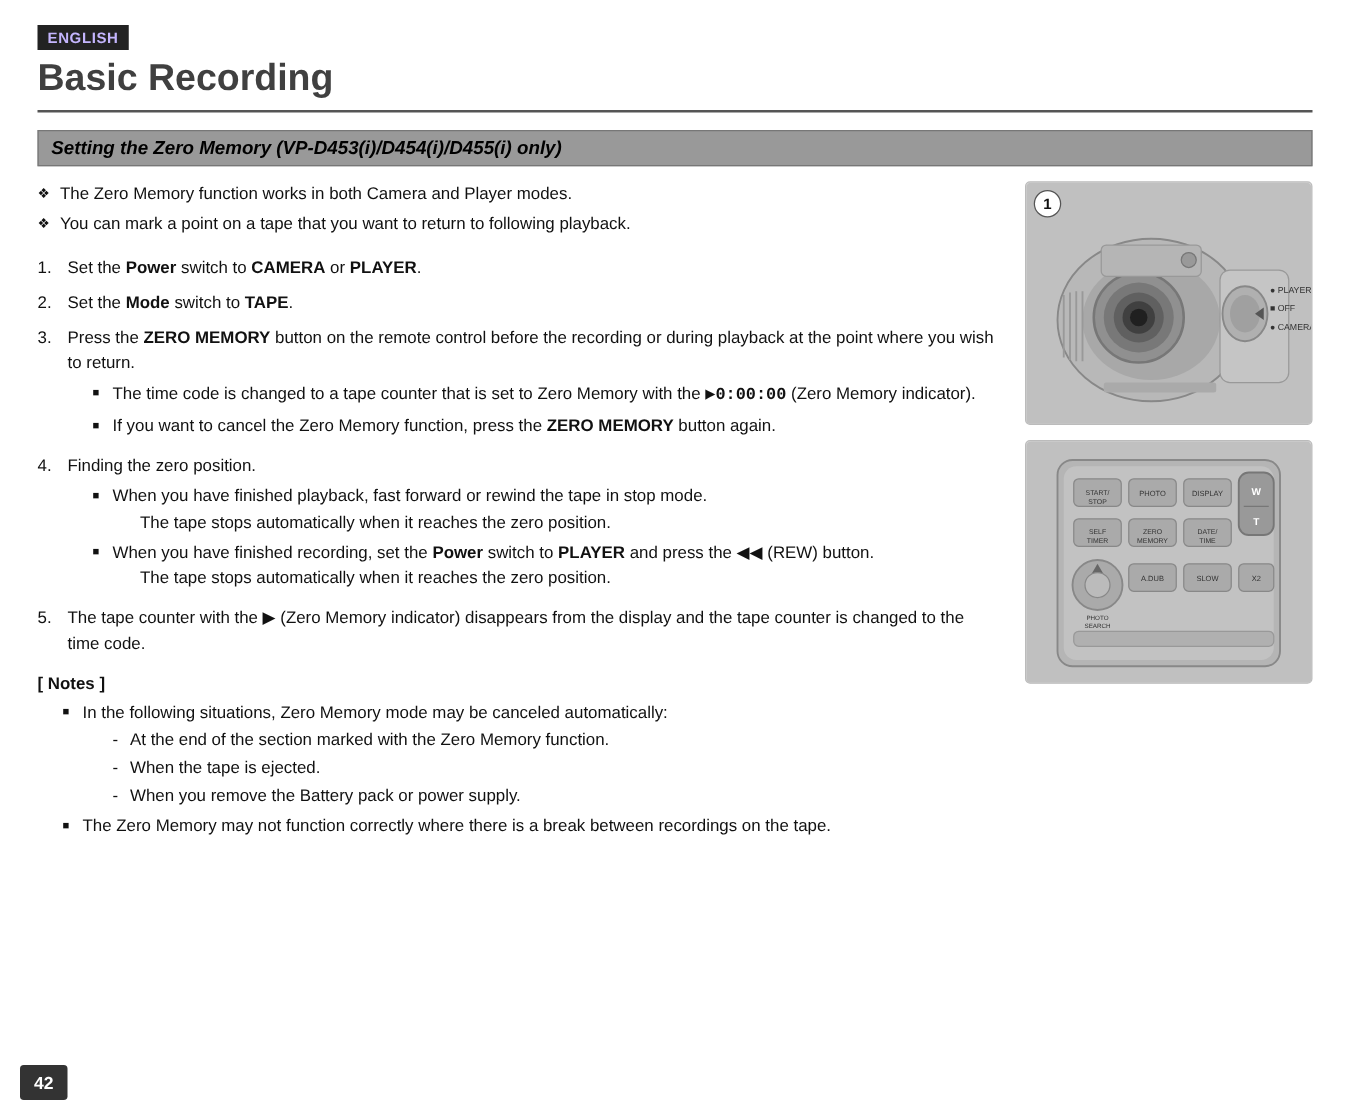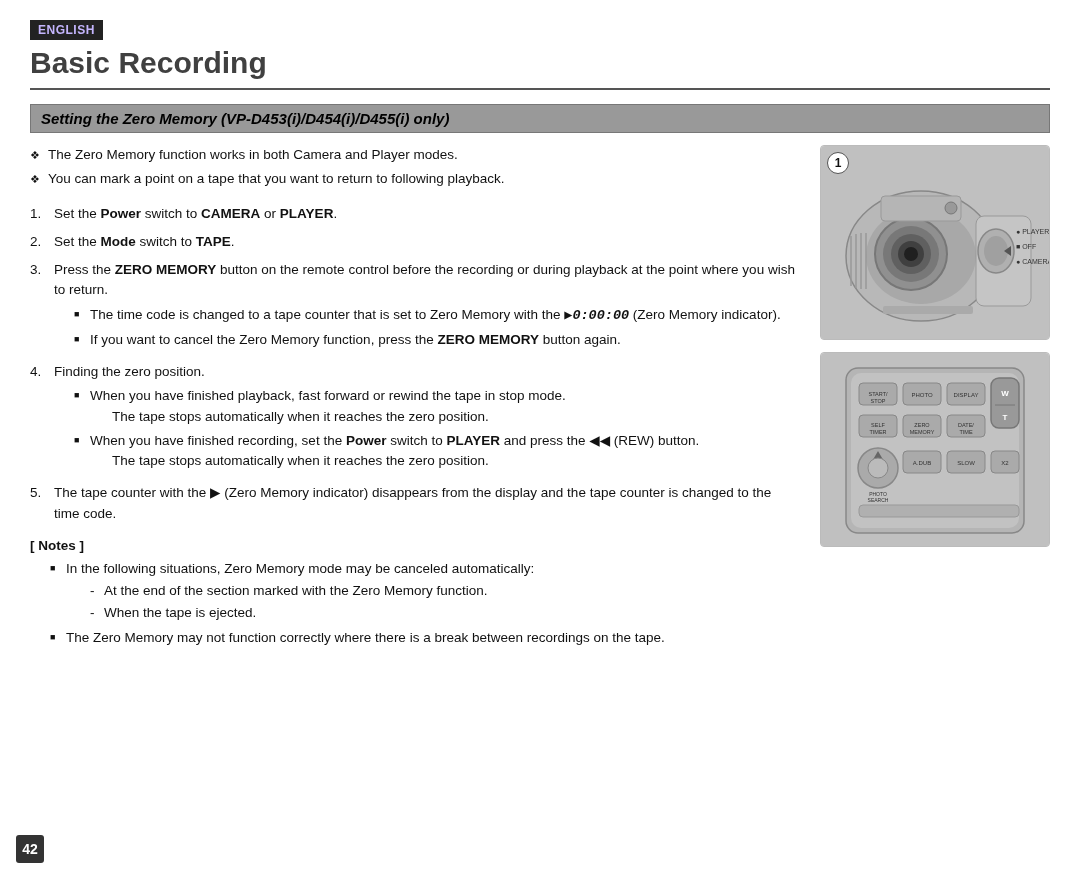--- a/index.html
+++ b/index.html
@@ -181,38 +181,37 @@
       justify-content: center;
       font-size: 12px;
       font-weight: bold;
       color: #111;
       z-index: 10;
     }
 
     
     .page-number {
       position: absolute;
-      bottom: 17px;
+      bottom: 0;
       left: 16px;
       background: #333;
       color: #fff;
       font-weight: bold;
       font-size: 14px;
-      width: 28px;
+      width: 38px;
       height: 28px;
       display: flex;
       align-items: center;
       justify-content: center;
       border-radius: 3px;
     }
 
     .indicator-text {
       font-family: 'Courier New', monospace;
       font-weight: bold;
-      font-style: italic;
     }
 
     .indent-continuation {
       margin-left: 22px;
     }
 
     .step-row {
       display: flex;
       gap: 6px;
     }
@@ -316,20 +315,21 @@
       </ol>
 
       <div class="notes-section">
         <div class="notes-title">[ Notes ]</div>
         <ul class="square-list">
           <li>
             In the following situations, Zero Memory mode may be canceled automatically:
             <ul class="dash-list">
               <li>At the end of the section marked with the Zero Memory function.</li>
               <li>When the tape is ejected.</li>
+              <li>When you remove the Battery pack or power supply.</li>
             </ul>
           </li>
           <li>
             The Zero Memory may not function correctly where there is a break between recordings on the tape.
           </li>
         </ul>
       </div>
 
     </div>
 

